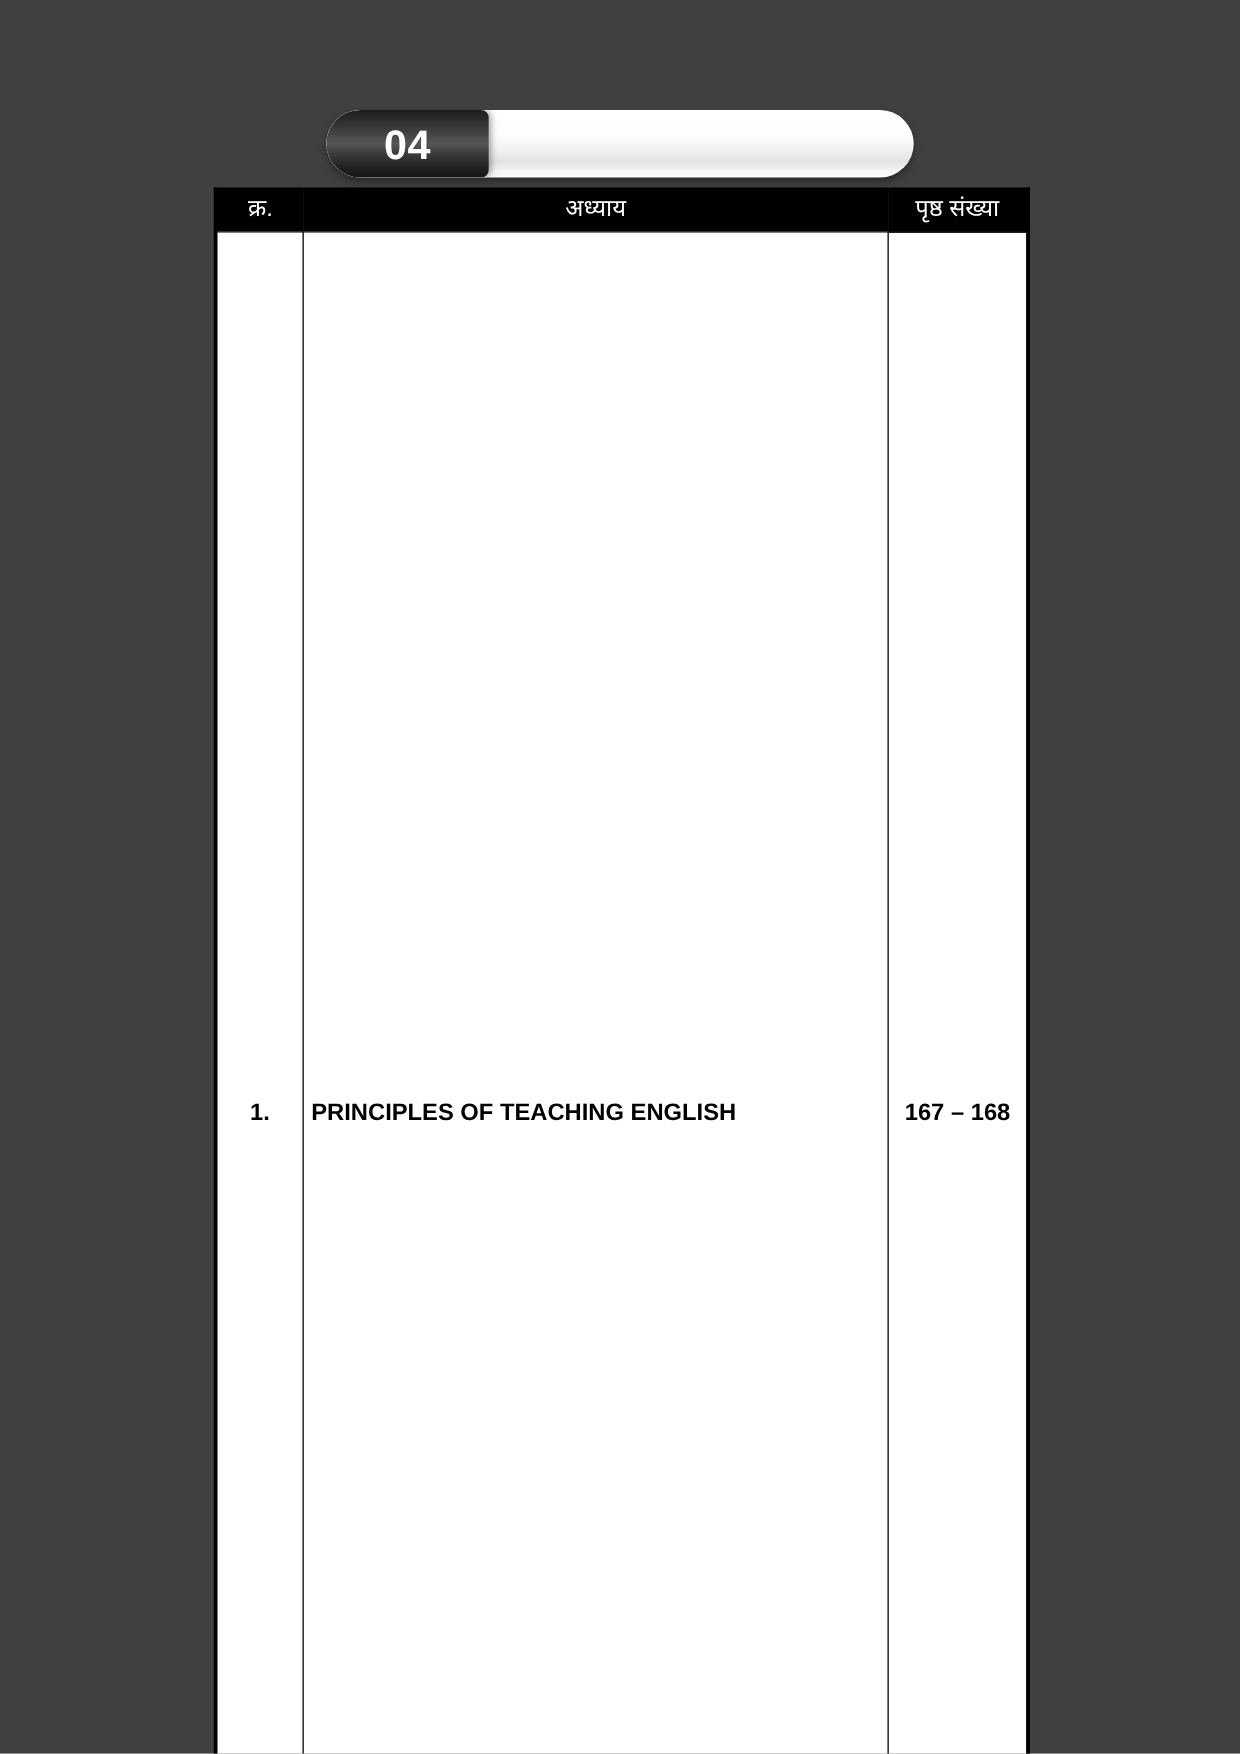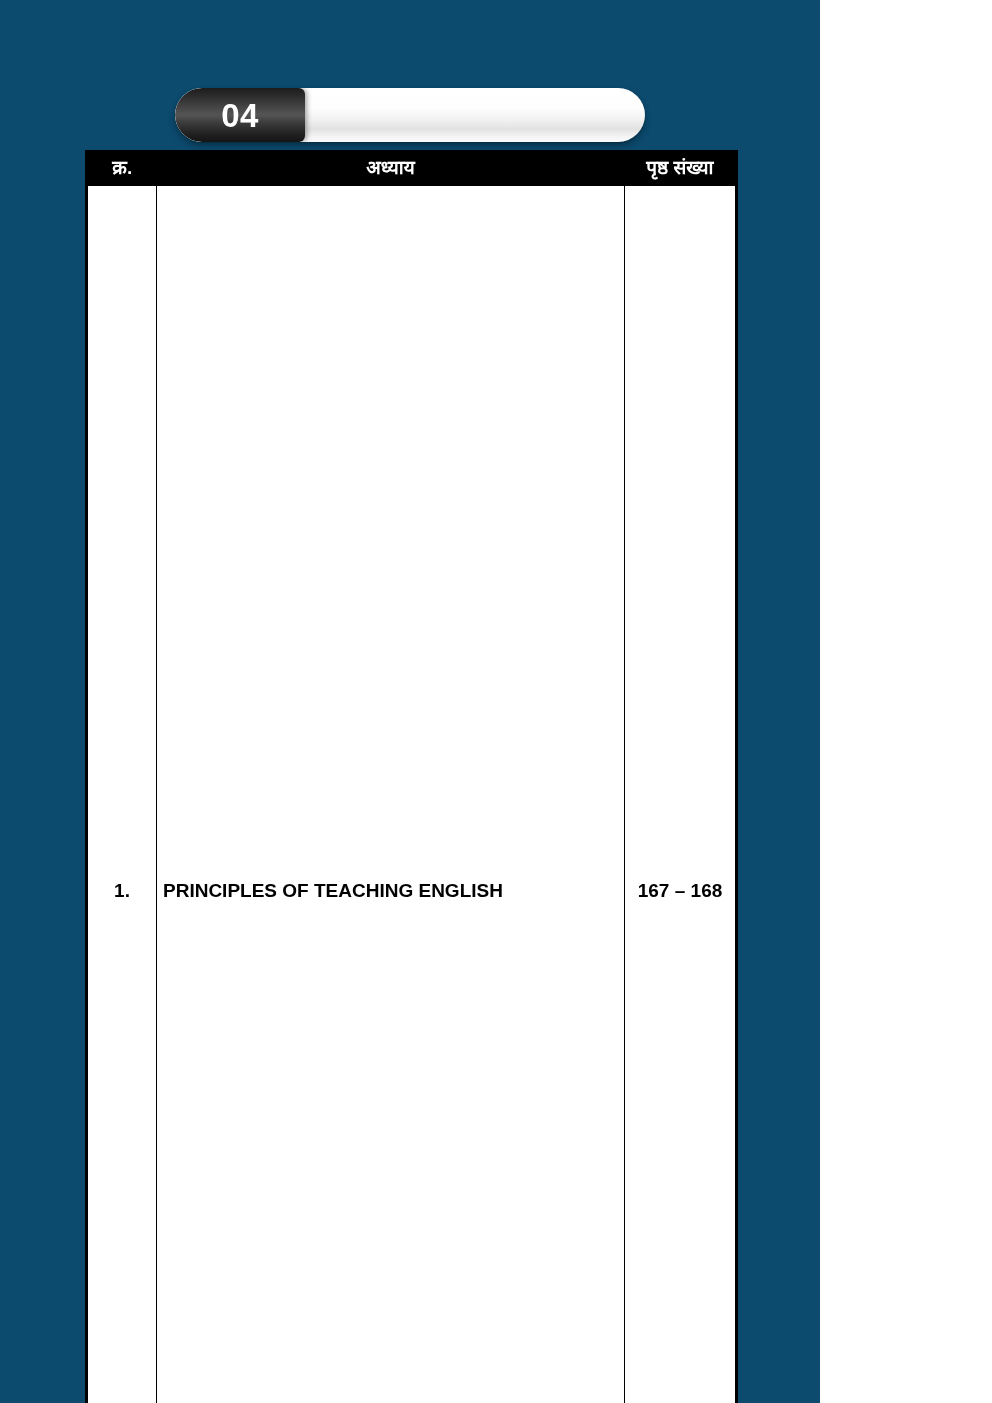--- a/index.html
+++ b/index.html
@@ -10,24 +10,24 @@
   body {
     width: 992px;
     height: 1403px;
     font-family: "Liberation Sans", "DejaVu Sans", sans-serif;
     color: #000000;
     -webkit-font-smoothing: antialiased;
   }
 
   .page {
     position: relative;
-    width: 820px;
+    width: 992px;
     height: 1403px;
     overflow: hidden;
-    background: #0c4a6e;
+    background: #404040;
   }
 
   
   .section {
     width: 650px;
     margin: 0 auto;
   }
 
   .banner-wrap {
     position: relative;
@@ -116,21 +116,21 @@
   }
 
   .toc-table col.c-sno   { width: 70px; }
   .toc-table col.c-chap  { width: 468px; }
   .toc-table col.c-page  { width: 112px; }
 
   .toc-table thead th {
     background: #000000;
     color: #ffffff;
     font-size: 19px;
-    font-weight: 700;
+    font-weight: 400;
     padding: 5px 4px 7px 4px;
     text-align: center;
     border: 0;
     line-height: 1.05;
   }
 
   .toc-table tbody td {
     border: 1.6px solid #000000;
     font-size: 19px;
     font-weight: 700;

